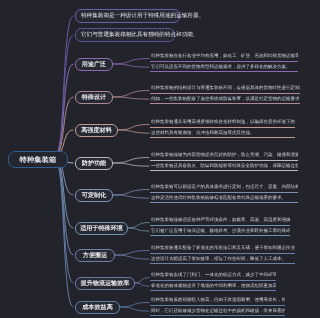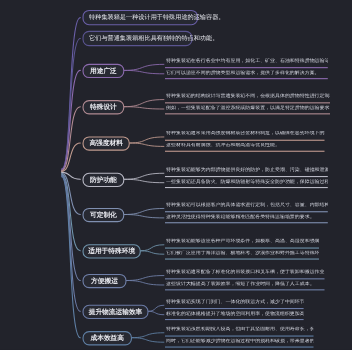--- a/index.html
+++ b/index.html
@@ -93,20 +93,21 @@
       <path d="M 56 159.1 C 65.35 159.1, 61.95 255, 73 255" fill="none" stroke="#6f7fa8" stroke-width="1" stroke-linecap="round"></path>
       <path d="M 115 255 C 133.7 255, 126.9 250.5, 149 250.5" fill="none" stroke="#6f7fa8" stroke-width="0.8" stroke-linecap="round"></path>
       <path d="M 115 255 C 133.7 255, 126.9 259.1, 149 259.1" fill="none" stroke="#6f7fa8" stroke-width="0.8" stroke-linecap="round"></path>
       <path d="M 56 159.9 C 65.35 159.9, 61.95 283, 73 283" fill="none" stroke="#6b7ba6" stroke-width="1" stroke-linecap="round"></path>
       <path d="M 135 283 C 142.7 283, 139.9 277.5, 149 277.5" fill="none" stroke="#6b7ba6" stroke-width="0.8" stroke-linecap="round"></path>
       <path d="M 135 283 C 142.7 283, 139.9 286.1, 149 286.1" fill="none" stroke="#6b7ba6" stroke-width="0.8" stroke-linecap="round"></path>
       <path d="M 56 160.7 C 65.35 160.7, 61.95 307, 73 307" fill="none" stroke="#5f7fa4" stroke-width="1" stroke-linecap="round"></path>
       <path d="M 120 307 C 135.95 307, 130.15 302.5, 149 302.5" fill="none" stroke="#5f7fa4" stroke-width="0.8" stroke-linecap="round"></path>
       <path d="M 120 307 C 135.95 307, 130.15 311.1, 149 311.1" fill="none" stroke="#5f7fa4" stroke-width="0.8" stroke-linecap="round"></path>
     </svg>
+<div class="node root" style="left: 8px; top: 151px; width: 60px; height: 17px;">特种集装箱</div>
     <div class="node desc" style="left: 75px; top: 9px; width: 105px; height: 14px; border-color: rgb(106, 95, 168);">特种集装箱是一种设计用于特殊用途的运输容器。</div>
     <div class="node desc" style="left: 75px; top: 28px; width: 100px; height: 14px; border-color: rgb(90, 84, 144);">它们与普通集装箱相比具有独特的特点和功能。</div>
     <div class="node topic" style="left: 75px; top: 57.5px; width: 38px; height: 13px; border-color: rgb(140, 106, 174);">用途广泛</div>
     <div class="leafwrap" style="left: 150px; top: 53px; width: 148px;">
       <div class="leaf" style="border-bottom-color: rgb(140, 106, 174);">特种集装箱在各行各业中均有应用，如化工、矿业、石油和特殊货物运输等领域。</div>
       <div class="leaf" style="border-bottom-color: rgb(140, 106, 174);">它们可以适应不同的货物类型和运输需求，提供了多样化的解决方案。</div>
     </div>
     <div class="node topic" style="left: 75px; top: 90.5px; width: 38px; height: 13px; border-color: rgb(176, 138, 146);">特殊设计</div>
     <div class="leafwrap" style="left: 150px; top: 85px; width: 150px;">
       <div class="leaf" style="border-bottom-color: rgb(176, 138, 146);">特种集装箱的结构设计与普通集装箱不同，会根据具体的货物特性进行定制和优化。</div>

